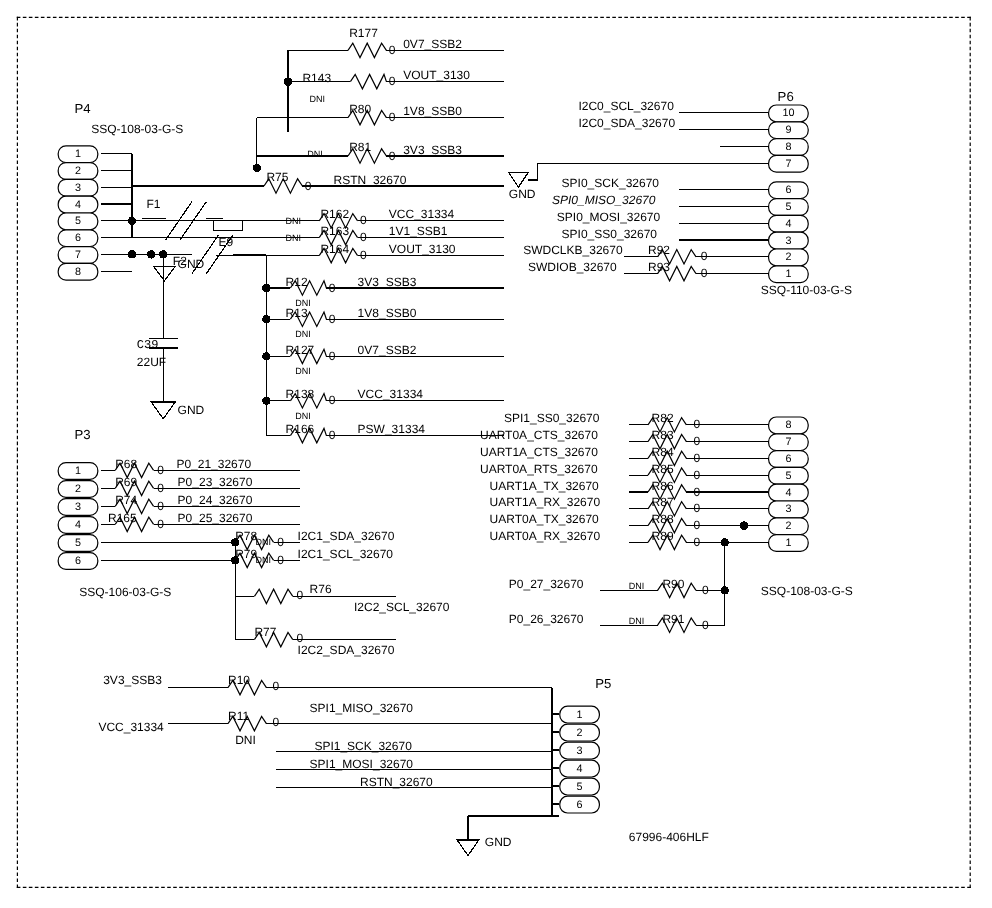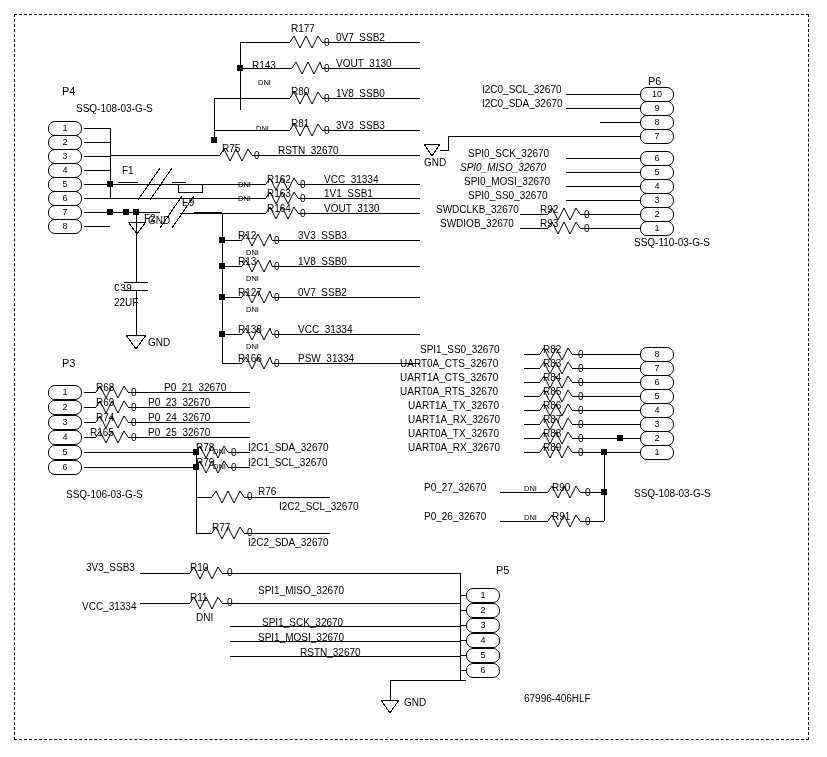--- a/index.html
+++ b/index.html
@@ -448,21 +448,21 @@
   <div class="lbl sm" style="left:66px; top:490px;">SSQ-106-03-G-S</div>
   <div class="pin" style="left:48px; top:385px;">1</div>
   <div class="pin" style="left:48px; top:400px;">2</div>
   <div class="pin" style="left:48px; top:415px;">3</div>
   <div class="pin" style="left:48px; top:430px;">4</div>
   <div class="pin" style="left:48px; top:445px;">5</div>
   <div class="pin" style="left:48px; top:460px;">6</div>
 
   <div class="lbl" style="left:96px; top:383px;">R68</div>
   <div class="lbl" style="left:131px; top:388px;">0</div>
-  <div class="lbl" style="left:164px; top:383px;">P0_21_32670</div>
+  <div class="lbl" style="left:147px; top:383px;">P0_21_32670</div>
 
   <div class="lbl" style="left:96px; top:398px;">R69</div>
   <div class="lbl" style="left:131px; top:403px;">0</div>
   <div class="lbl" style="left:148px; top:398px;">P0_23_32670</div>
 
   <div class="lbl" style="left:96px; top:413px;">R74</div>
   <div class="lbl" style="left:131px; top:418px;">0</div>
   <div class="lbl" style="left:148px; top:413px;">P0_24_32670</div>
 
   <div class="lbl" style="left:90px; top:428px;">R165</div>
@@ -474,21 +474,21 @@
   <div class="lbl" style="left:231px; top:448px;">0</div>
   <div class="lbl" style="left:248px; top:443px;">I2C1_SDA_32670</div>
 
   <div class="lbl" style="left:196px; top:458px;">R79</div>
   <div class="lbl tiny" style="left:213px; top:462px;">DNI</div>
   <div class="lbl" style="left:231px; top:463px;">0</div>
   <div class="lbl" style="left:248px; top:458px;">I2C1_SCL_32670</div>
 
   <div class="lbl" style="left:212px; top:487px;margin-left:46px;">R76</div>
   <div class="lbl" style="left:247px; top:492px;">0</div>
-  <div class="lbl" style="left:248px; top:502px;padding-left:31px;">I2C2_SCL_32670</div>
+  <div class="lbl" style="left:264px; top:502px;padding-left:31px;">I2C2_SCL_32670</div>
 
   <div class="lbl" style="left:212px; top:523px;">R77</div>
   <div class="lbl" style="left:247px; top:528px;">0</div>
   <div class="lbl" style="left:248px; top:538px;">I2C2_SDA_32670</div>
 
   <div class="lbl" style="left:86px; top:563px;">3V3_SSB3</div>
   <div class="lbl" style="left:190px; top:563px;">R10</div>
   <div class="lbl" style="left:227px; top:568px;">0</div>
 
   <div class="lbl" style="left:82px; top:602px;">VCC_31334</div>

